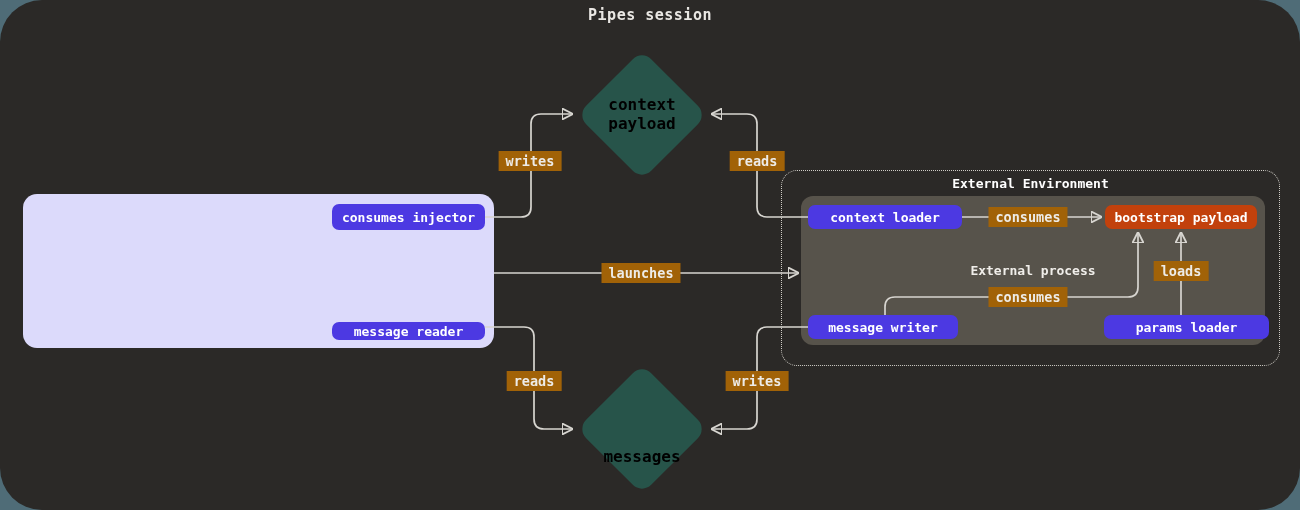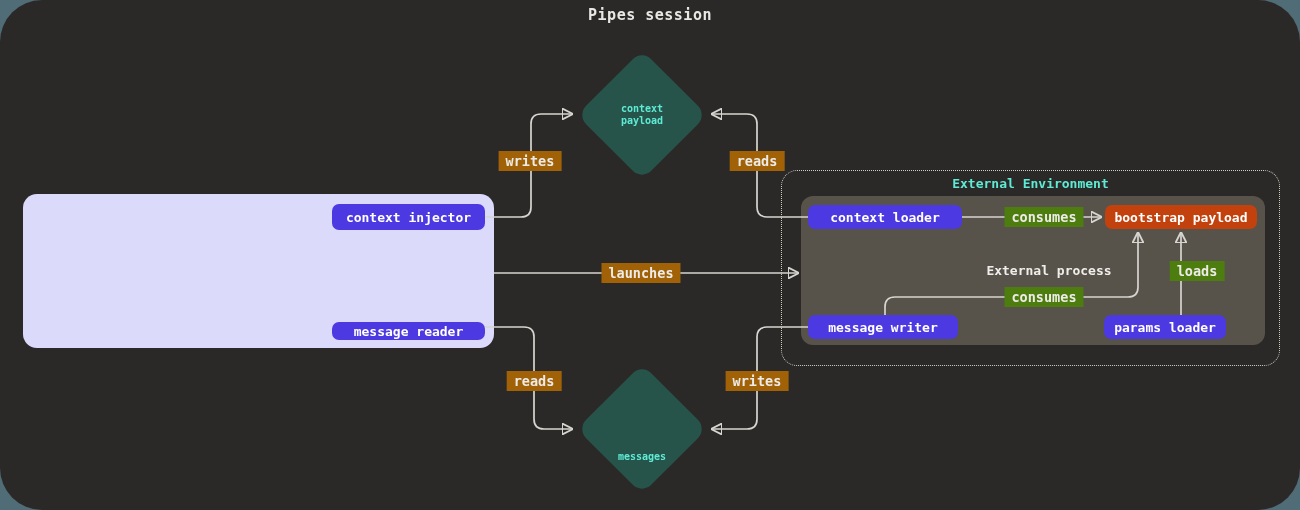--- a/index.html
+++ b/index.html
@@ -18,21 +18,21 @@
   
   svg.wires{position:absolute;inset:0;width:1300px;height:510px;}
   svg.wires path{stroke:#d7d5d0;stroke-width:1.7;fill:none;}
   
   .diamond{
     position:absolute;width:92px;height:92px;background:#27544a;
     border-radius:13px;transform:rotate(45deg);
   }
   .diamond-label{
     position:absolute;transform:translate(-50%,-50%);
-    color:#5eead4;font-size:10px;font-weight:700;text-align:center;
+    color:#000000;font-size:16px;font-weight:700;text-align:center;
     line-height:1.18;white-space:pre-line;z-index:6;
   }
   
   .orch{
     position:absolute;left:23px;top:194px;width:471px;height:154px;
     background:#dcdafb;border-radius:14px;
   }
   .orch-label{
     position:absolute;top:50%;left:0;width:100%;transform:translateY(-50%);
     text-align:center;color:#34322f;font-size:12.5px;
@@ -44,60 +44,60 @@
     color:#ffffff;font-size:13px;font-weight:700;white-space:nowrap;
   }
   .nodebtn.teal{background:#c2410c;}
   
   .env{
     position:absolute;left:781px;top:170px;width:499px;height:196px;
     border:1.5px dotted #cfccc6;border-radius:16px;box-sizing:border-box;
   }
   .env-title{
     position:absolute;top:5px;left:0;width:100%;text-align:center;
-    color:#5eead4;font-size:13px;font-weight:700;
+    color:#ffffff;font-size:13px;font-weight:700;
   }
   .proc{
     position:absolute;left:19px;top:25px;width:464px;height:149px;
     background:#57534b;border-radius:12px;
   }
   .proc-label{
     position:absolute;top:50%;left:0;width:100%;transform:translateY(-56%);
-    text-align:center;color:#f0eeea;font-size:13px;font-weight:700;margin-left:16px;
+    text-align:center;color:#f0eeea;font-size:13px;font-weight:700;
   }
   
   .chip{
     position:absolute;transform:translate(-50%,-50%);z-index:8;
     color:#edebe7;font-size:13.5px;font-weight:700;
     padding:2px 7px;white-space:nowrap;
   }
   .chip.on-dark{background:#a16207;}
-  .chip.on-gray{background:#4d7c0f;margin-left:16px;}
+  .chip.on-gray{background:#a16207;}
 </style>
 </head>
 <body>
 
 <div id="stage">
   <div class="canvas"></div>
 
   <div class="title">Pipes session</div>
 
   <div class="orch">
-    <div class="nodebtn" style="right:9px;top:10px;width:153px;height:26px;">context injector</div>
+    <div class="nodebtn" style="right:9px;top:10px;width:153px;height:26px;">consumes injector</div>
     <div class="nodebtn" style="right:9px;bottom:8px;width:153px;height:18px;">message reader</div>
   </div>
 
   <div class="env">
     <div class="env-title">External Environment</div>
     <div class="proc">
       <div class="proc-label">External process</div>
       <div class="nodebtn" style="left:7px;top:9px;width:154px;height:24px;">context loader</div>
       <div class="nodebtn teal" style="left:304px;top:9px;width:152px;height:24px;">bootstrap payload</div>
       <div class="nodebtn" style="left:7px;top:119px;width:150px;height:24px;">message writer</div>
-      <div class="nodebtn" style="left:303px;top:119px;width:122px;height:24px;">params loader</div>
+      <div class="nodebtn" style="left:303px;top:119px;width:165px;height:24px;">params loader</div>
     </div>
   </div>
 
   <div class="diamond" style="left:596px;top:69px;"></div>
   <div class="diamond-label" style="left:642px;top:115px;width:74px;">context payload</div>
 
   <div class="diamond" style="left:596px;top:383px;"></div>
   <div class="diamond-label" style="left:642px;top:429px;width:90px;margin-top:28px;">messages</div>
 
   <svg class="wires" viewBox="0 0 1300 510">

